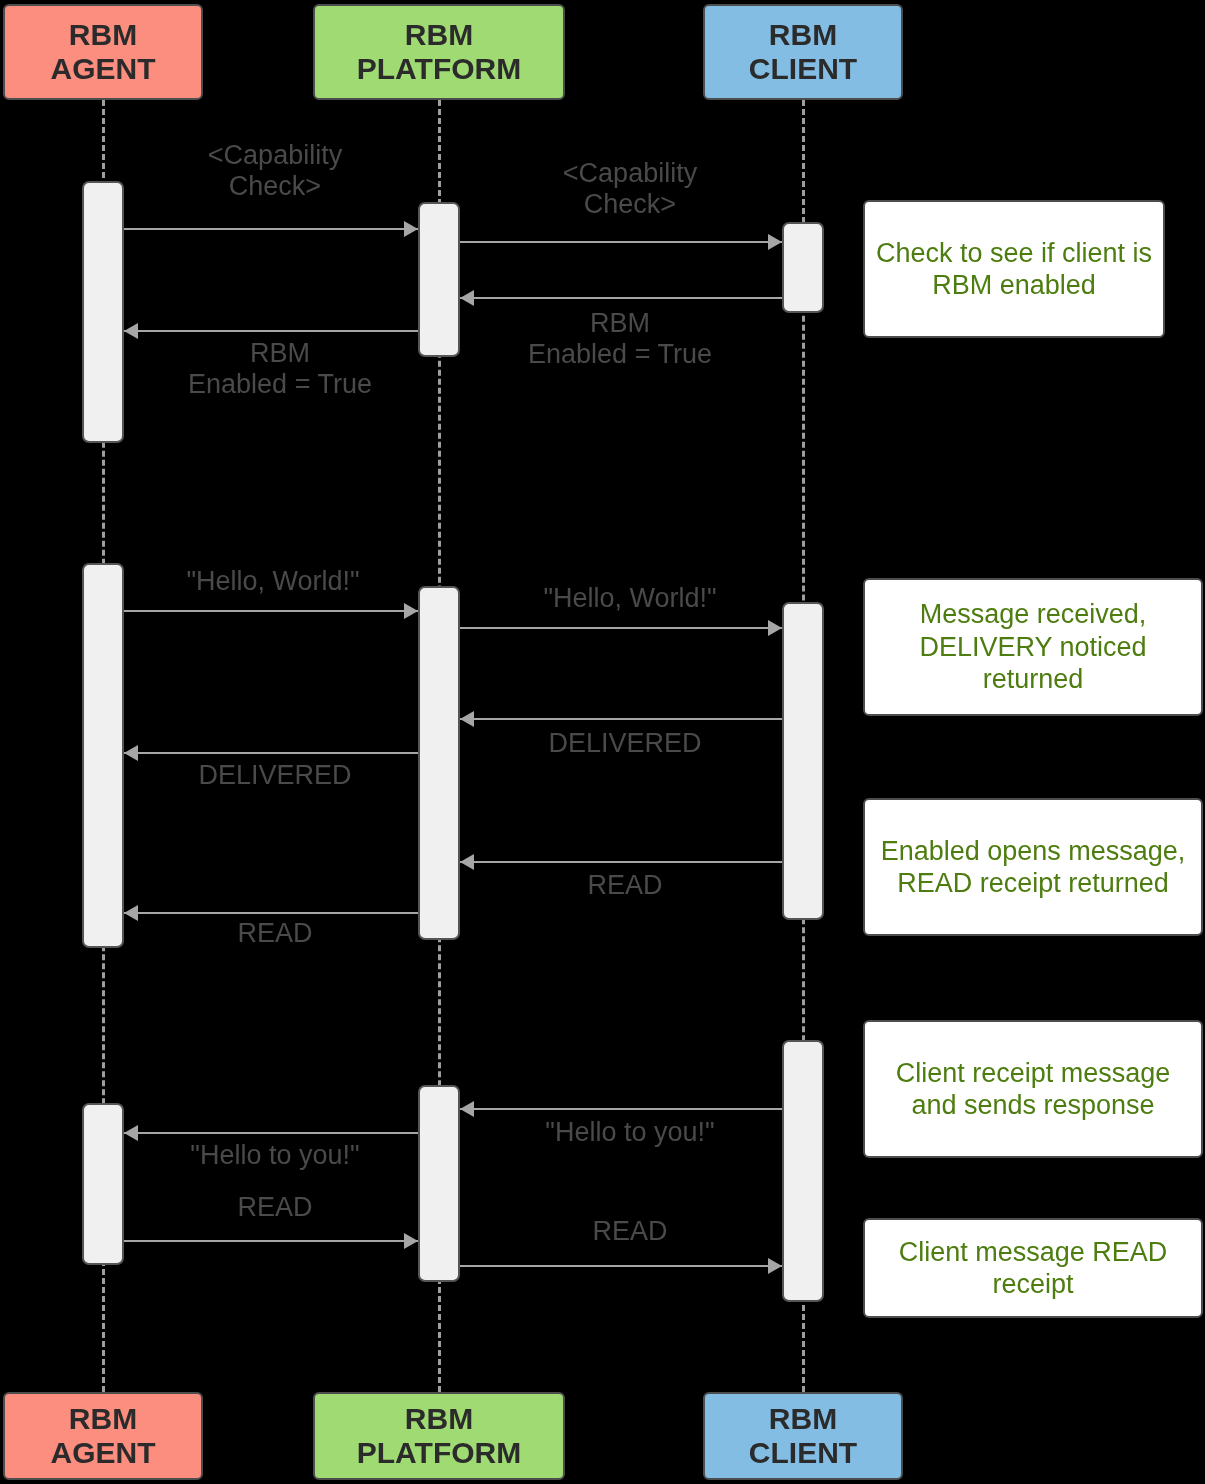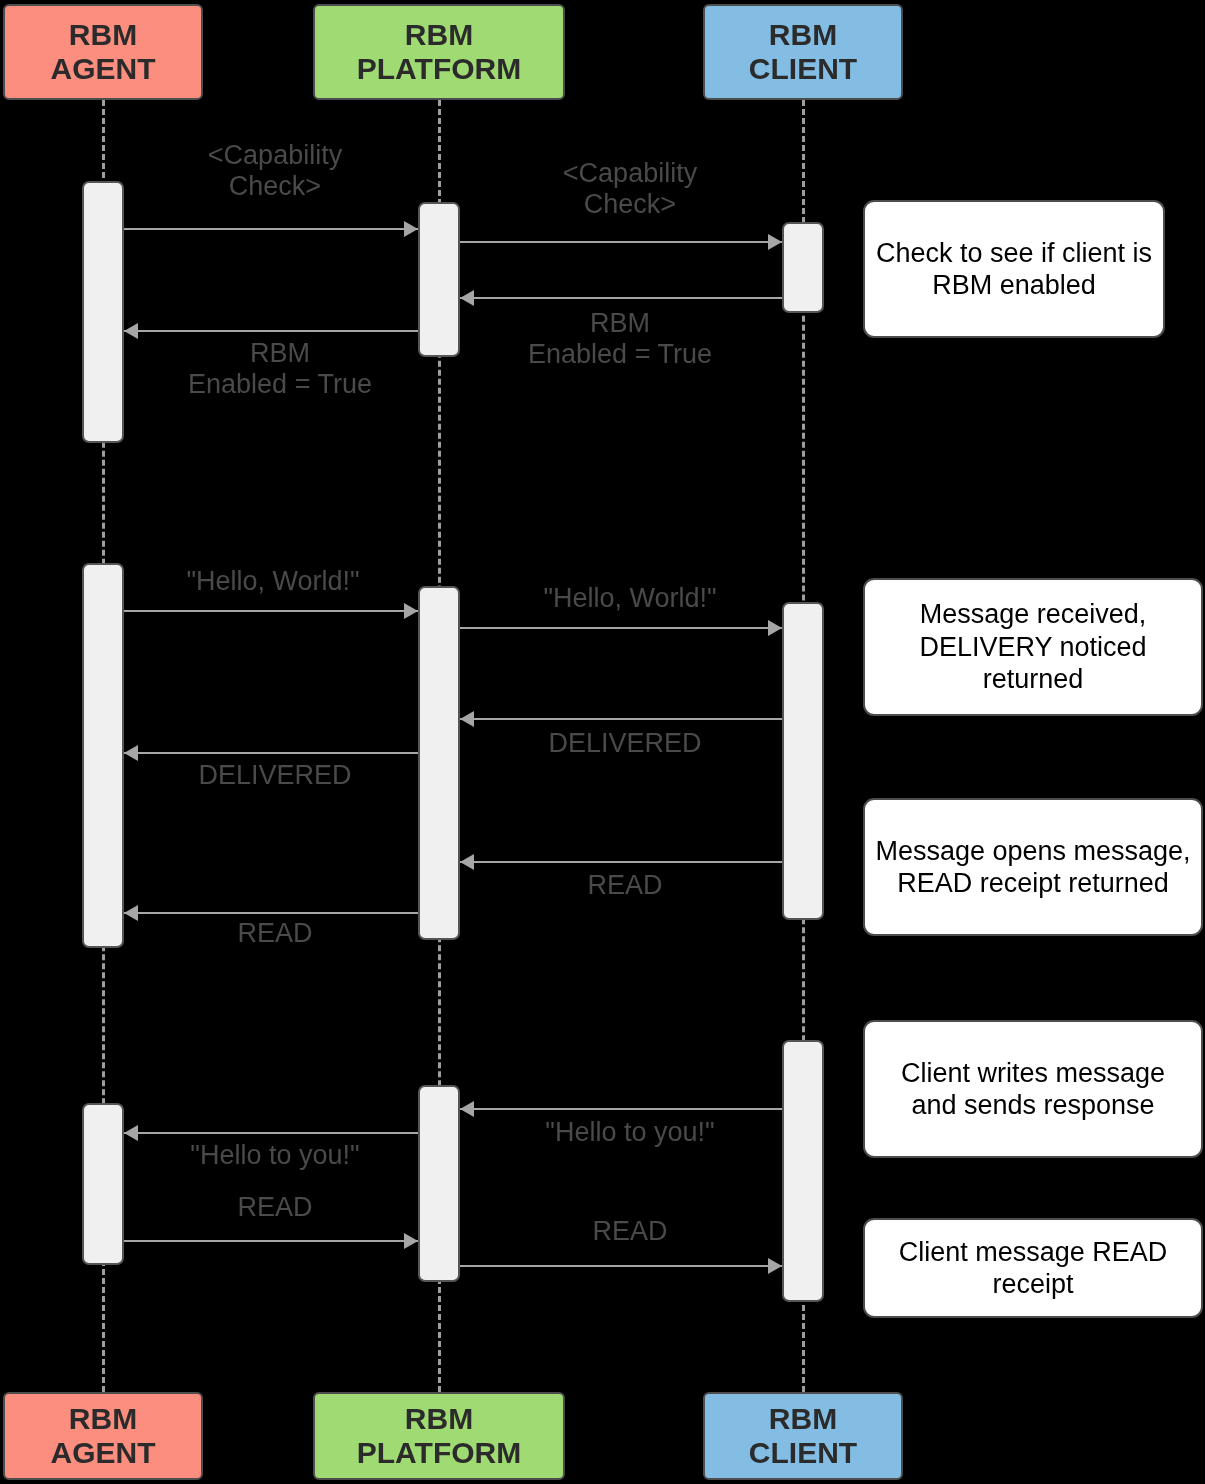--- a/index.html
+++ b/index.html
@@ -78,22 +78,22 @@
     line-height: 1.14;
     white-space: pre-line;
   }
 
   
   .note {
     position: absolute;
     box-sizing: border-box;
     background: #ffffff;
     border: 2px solid #4d4d4d;
-    border-radius: 11px;
-    color: #000000;
+    border-radius: 6px;
+    color: #4d7c0f;
     display: flex;
     align-items: center;
     justify-content: center;
     text-align: center;
     line-height: 1.2;
     padding: 6px 10px;
   }
 </style>
 </head>
 <body>
@@ -193,17 +193,17 @@
       </div>
       <div class="participant" style="left: 703px; top: 1392px; width: 200px; height: 88px; background: rgb(132, 189, 228); border-color: rgb(77, 77, 77); font-size: 30px;">
         <span class="pline">RBM</span>
         <span class="pline">CLIENT</span>
       </div>
     </div>
 
   <div id="notes-layer">
       <div class="note" style="left: 863px; top: 200px; width: 302px; height: 138px; font-size: 27px; background: rgb(255, 255, 255); border-color: rgb(77, 77, 77);">Check to see if client is RBM enabled</div>
       <div class="note" style="left: 863px; top: 578px; width: 340px; height: 138px; font-size: 27px; background: rgb(255, 255, 255); border-color: rgb(77, 77, 77);">Message received, DELIVERY noticed returned</div>
-      <div class="note" style="left: 863px; top: 798px; width: 340px; height: 138px; font-size: 27px; background: rgb(255, 255, 255); border-color: rgb(77, 77, 77);">Message opens message, READ receipt returned</div>
-      <div class="note" style="left: 863px; top: 1020px; width: 340px; height: 138px; font-size: 27px; background: rgb(255, 255, 255); border-color: rgb(77, 77, 77);">Client writes message and sends response</div>
+      <div class="note" style="left: 863px; top: 798px; width: 340px; height: 138px; font-size: 27px; background: rgb(255, 255, 255); border-color: rgb(77, 77, 77);">Enabled opens message, READ receipt returned</div>
+      <div class="note" style="left: 863px; top: 1020px; width: 340px; height: 138px; font-size: 27px; background: rgb(255, 255, 255); border-color: rgb(77, 77, 77);">Client receipt message and sends response</div>
       <div class="note" style="left: 863px; top: 1218px; width: 340px; height: 100px; font-size: 27px; background: rgb(255, 255, 255); border-color: rgb(77, 77, 77);">Client message READ receipt</div>
     </div>
 </div>
 
 </body></html>

